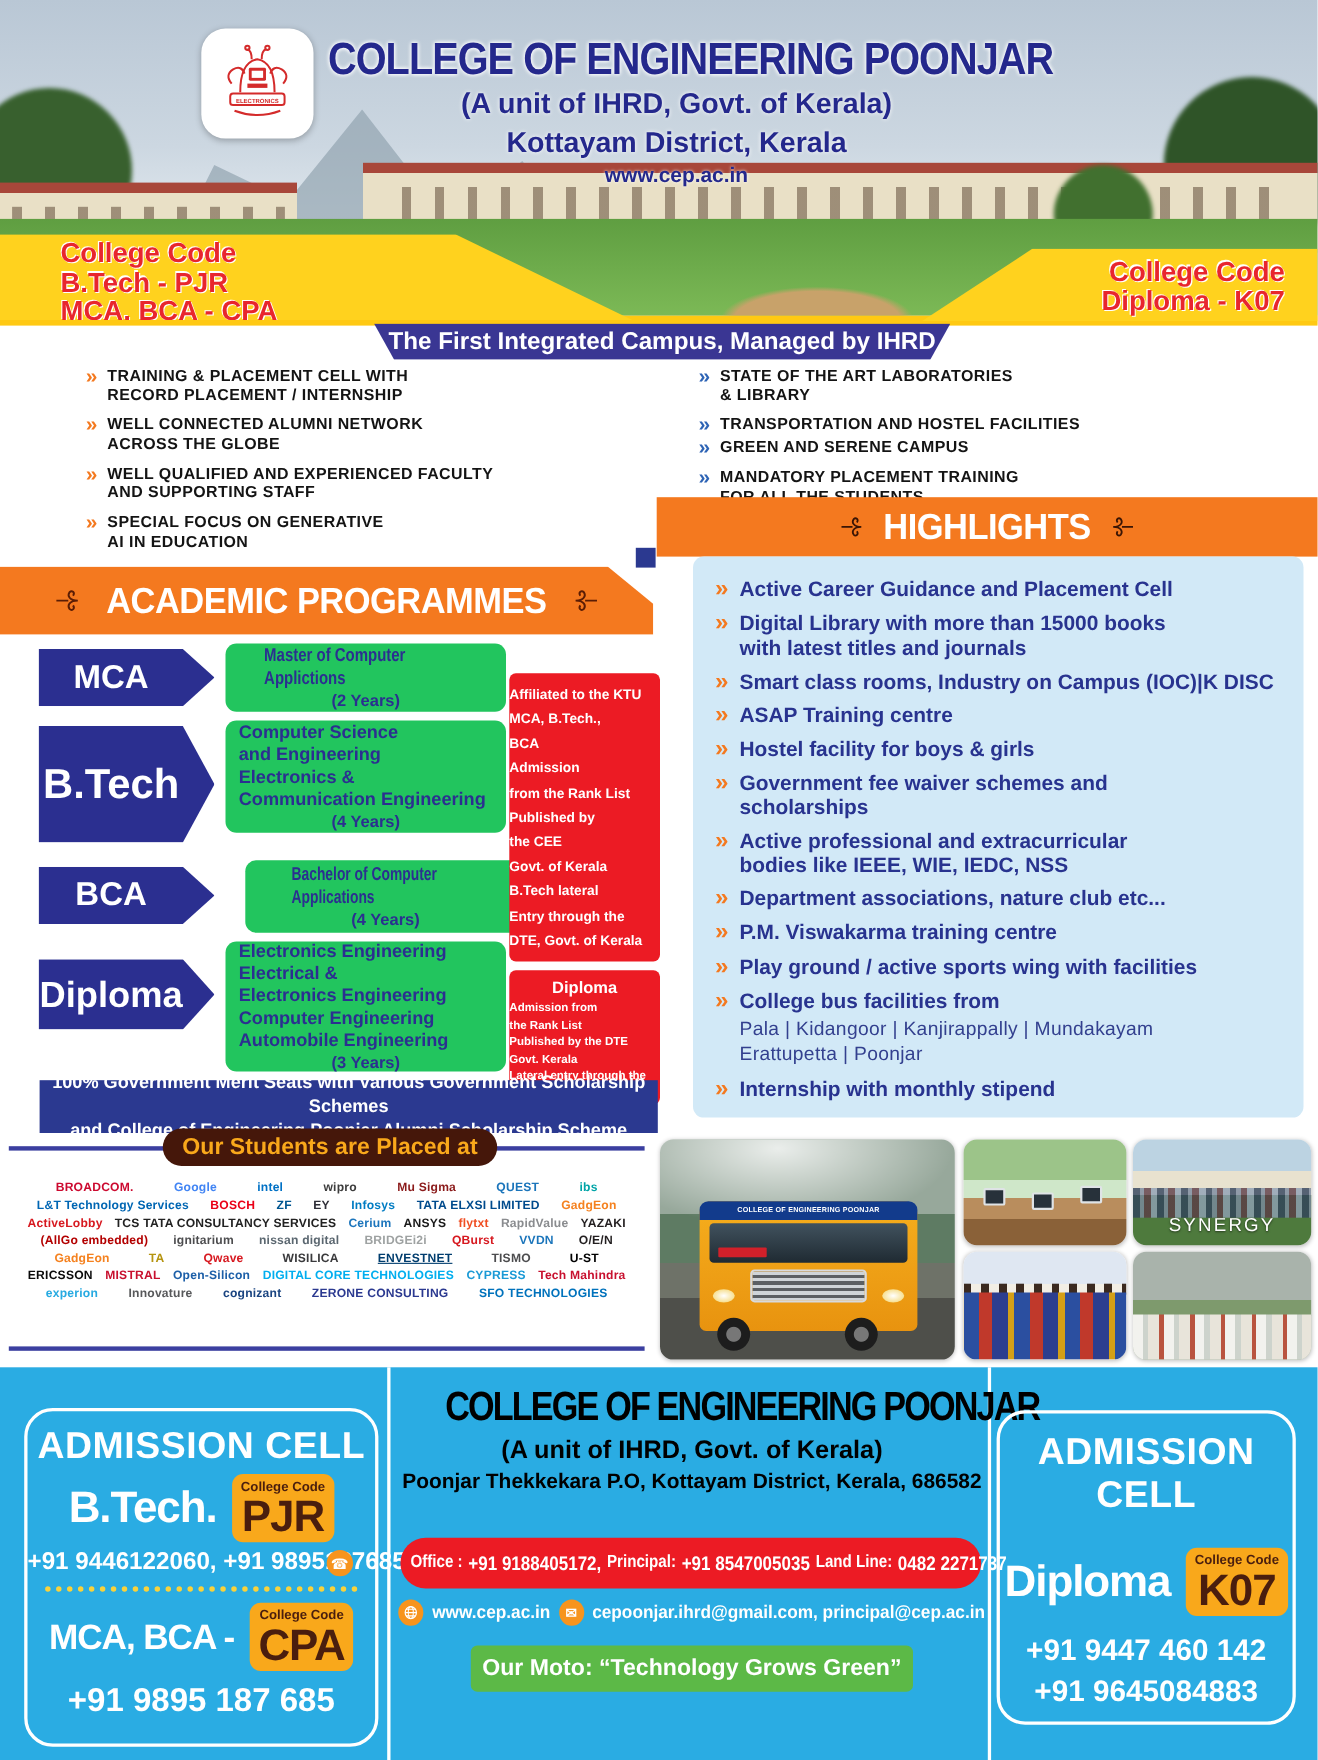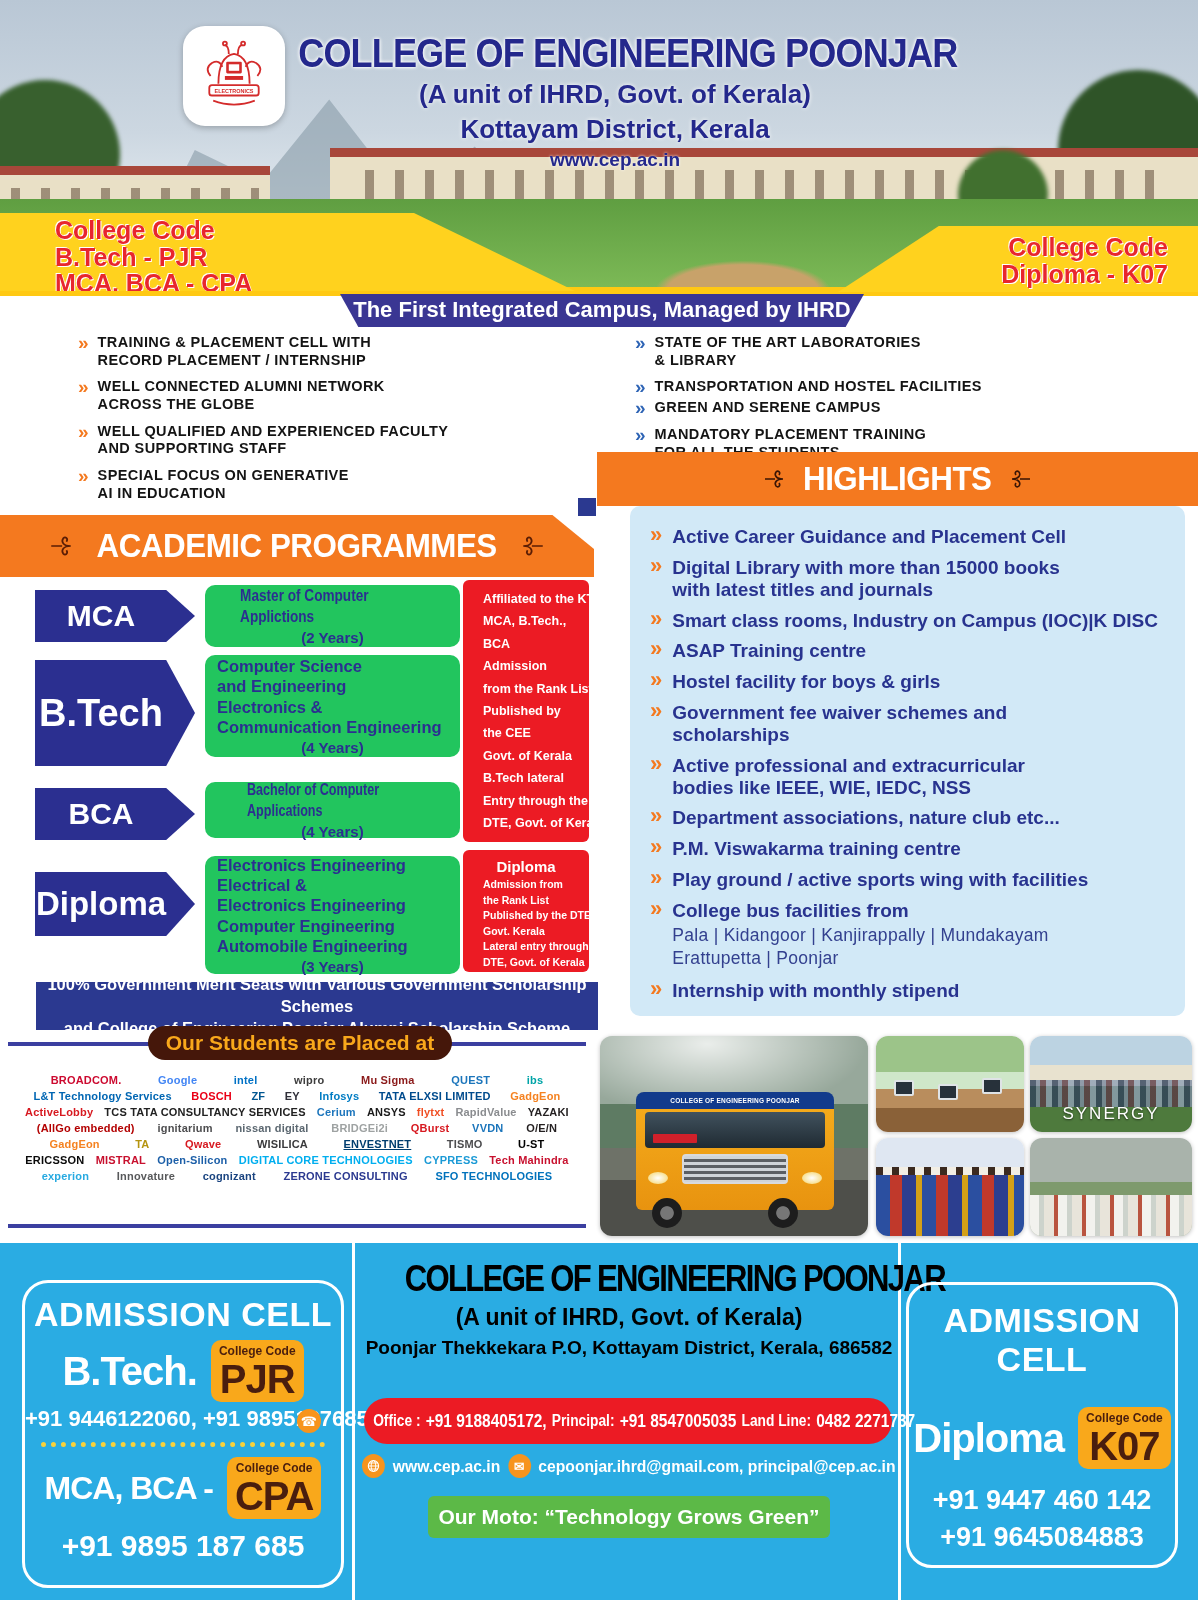--- a/index.html
+++ b/index.html
@@ -77,22 +77,22 @@
         display:flex;align-items:center;justify-content:center;padding-right:28px;box-sizing:border-box;width:160px;}
   .ybox{position:absolute;left:205px;width:255px;background:#22c55e;border-radius:10px;color:#2B2F90;
         display:flex;flex-direction:column;justify-content:center;align-items:center;box-sizing:border-box;padding:4px 12px;}
   .ybox .name{font-weight:800;white-space:pre-line;line-height:1.22;}
   .ybox .years{font-weight:800;font-size:15px;margin-top:2px;text-align:center;}
   .cond{white-space:nowrap;transform:scaleX(.8);transform-origin:center;font-size:17px;}
   .cond2{white-space:nowrap;transform:scaleX(.74);transform-origin:center;font-size:17px;}
   .leftalign{align-self:flex-start;font-size:16.5px;}
   .dipname{align-self:flex-start;font-size:16.5px;}
 
-  .redpanel{position:absolute;left:463px;width:126px;background:#EC1B24;border-radius:6px;color:#fff;
-        box-sizing:border-box;padding:8px 20px;}
+  .redpanel{position:absolute;left:463px;width:137px;background:#EC1B24;border-radius:6px;color:#fff;
+        box-sizing:border-box;padding:8px 0;margin-top:32px;}
   .aff-line{font-size:12.5px;font-weight:800;line-height:22.4px;white-space:nowrap;}
   .dip-title{text-align:center;font-size:15px;font-weight:800;margin-bottom:2px;}
   .dip-line{font-size:10.5px;font-weight:800;line-height:15.5px;white-space:nowrap;}
 
   .merit{position:absolute;left:36px;top:982px;width:562px;height:48px;background:#2B3990;color:#fff;
         font-weight:800;font-size:16.5px;text-align:center;display:flex;align-items:center;justify-content:center;
         line-height:1.35;white-space:pre-line;}
 
   
   .hl-panel{position:absolute;left:630px;top:506px;width:555px;height:510px;background:#D2E9F7;
@@ -308,21 +308,21 @@
     <div class="name leftalign">Computer Science
 and Engineering
 Electronics &amp;
 Communication Engineering</div>
     <div class="years">(4 Years)</div>
   </div>
 
   <div class="parrow" style="top:788px;height:52px;font-size:30px;">
       <span>BCA</span>
     </div>
-  <div class="ybox" style="top:782px;height:56px;">
+  <div class="ybox" style="top:782px;height:66px;margin-left:18px;">
     <div class="name cond2">Bachelor of Computer Applications</div>
     <div class="years">(4 Years)</div>
   </div>
 
   <div class="parrow" style="top:872px;height:64px;font-size:33px;">
       <span>Diploma</span>
     </div>
   <div class="ybox" style="top:856px;height:118px;">
     <div class="name dipname">Electronics Engineering
 Electrical &amp;

